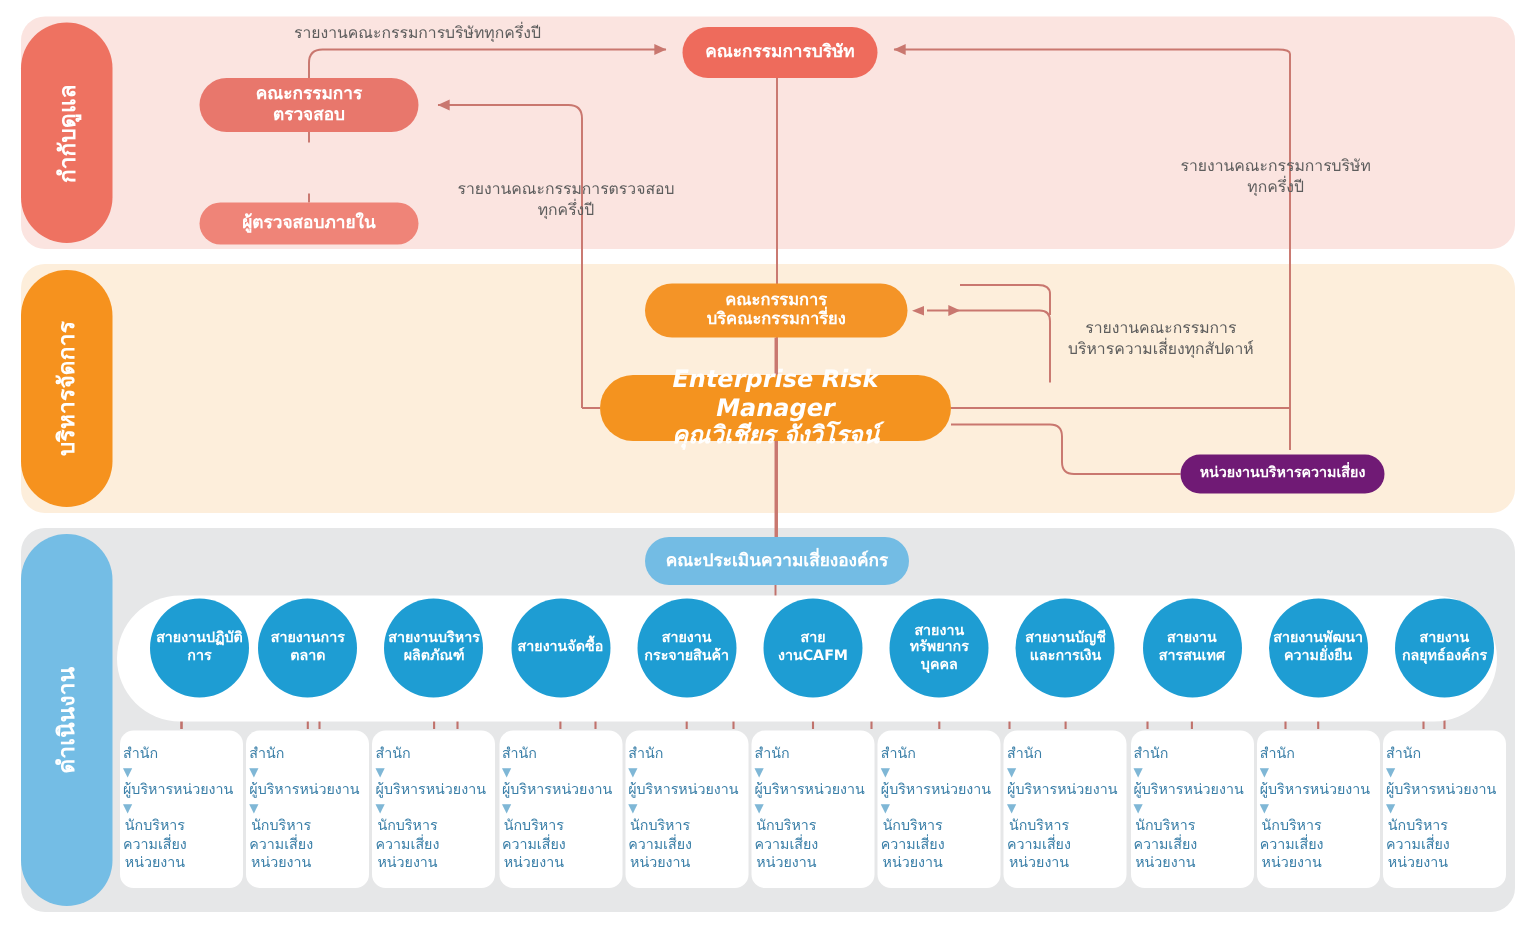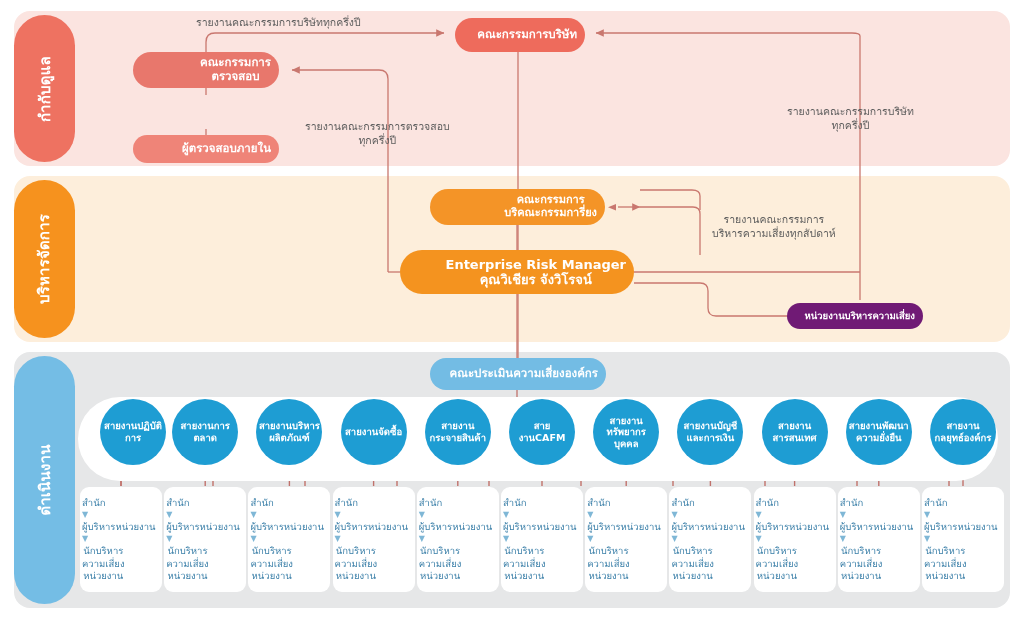--- a/index.html
+++ b/index.html
@@ -30,21 +30,21 @@
   .sidetab span{
     transform:rotate(-90deg);white-space:nowrap;display:block;
     font-size:15px;letter-spacing:.2px;
   }
   .tab-gov{top:15px;height:147px;background:#ee7261;}
   .tab-mgmt{top:180px;height:158px;background:#f6921e;}
   .tab-ops{top:356px;height:248px;background:#74bde5;}
 
   
   .node{
-    position:absolute;display:flex;align-items:center;justify-content:flex-end;
+    position:absolute;display:flex;align-items:center;justify-content:center;
     text-align:center;color:#ffffff;line-height:1.18;
     box-sizing:border-box;padding:3px 8px;
   }
   .node .l{display:block;}
 
   .pill-board{
     left:455px;top:18px;width:130px;height:34px;border-radius:17px;
     background:#ee6b5c;font-size:11.5px;font-weight:bold;
   }
   .pill-audit{
@@ -58,21 +58,21 @@
   .pill-internal{
     left:133px;top:135px;width:146px;height:28px;border-radius:14px;
     background:#ef8478;font-size:11.5px;font-weight:bold;
   }
   .pill-rmc{
     left:430px;top:189px;width:175px;height:36px;border-radius:18px;
     background:#f49427;font-size:11px;font-weight:bold;
   }
   .pill-erm{
     left:400px;top:250px;width:234px;height:44px;border-radius:22px;
-    background:#f4931f;font-size:13px;font-weight:bold;
+    background:#f4931f;font-size:16px;font-weight:bold;font-style:italic;
   }
   .pill-rmu{
     left:787px;top:303px;width:136px;height:26px;border-radius:13px;
     background:#701a75;font-size:9.5px;font-weight:bold;
   }
   .pill-era{
     left:430px;top:358px;width:176px;height:32px;border-radius:16px;
     background:#73bce4;font-size:11.5px;font-weight:bold;
   }
 

